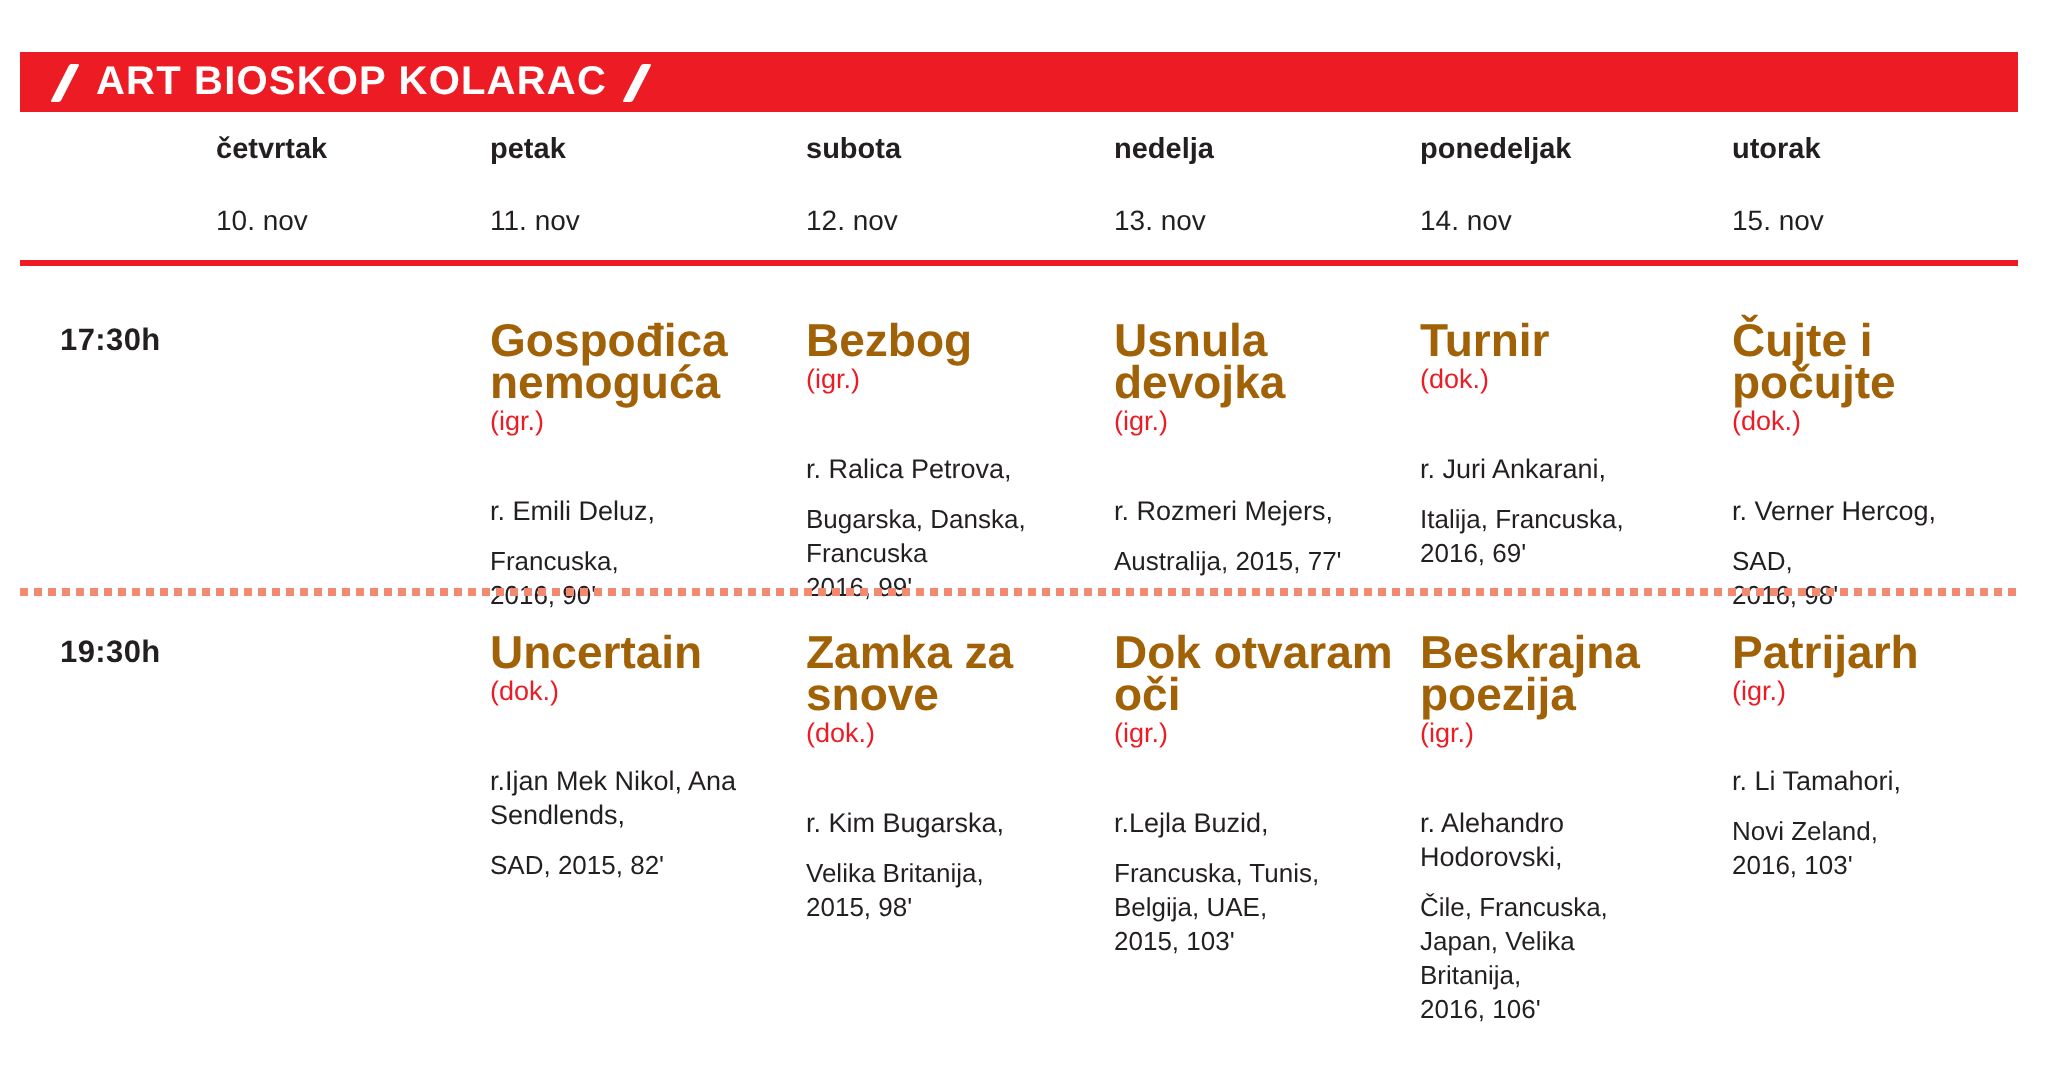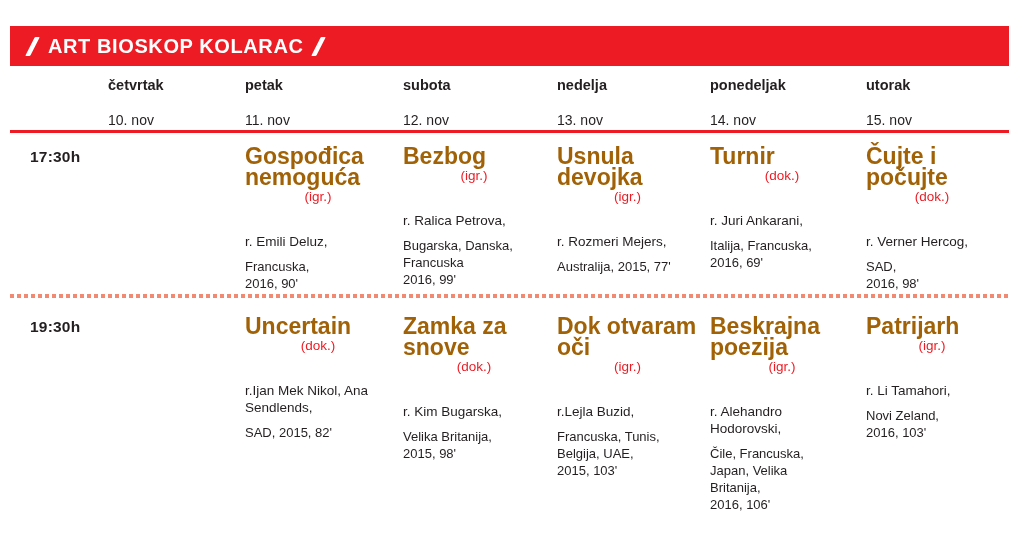--- a/index.html
+++ b/index.html
@@ -8,21 +8,21 @@
     position: relative;
     font-family: "Liberation Sans", sans-serif;
     color: #231f20;
     overflow: hidden;
   }
 
   
   .header-bar {
     position: absolute;
     left: 10px; top: 26px;
-    width: 999px; height: 40px;
+    width: 999px; height: 30px;
     background: #ed1c24;
     display: flex;
     align-items: center;
     padding-left: 20px;
   }
   .slash {
     display: inline-block;
     width: 5px; height: 19px;
     background: #ffffff;
     transform: skewX(-27deg);
@@ -40,61 +40,60 @@
   
   .grid {
     position: absolute;
     left: 30px;
     width: 980px;
     display: grid;
     grid-template-columns: 78px 137px 158px 154px 153px 156px 144px;
   }
 
   
-  .days-row { top: 78px; }
+  .days-row { top: 68px; }
   .day-name { font-size: 14.5px; font-weight: bold; line-height: 15px; }
   .day-date { font-size: 14px; line-height: 14px; margin-top: 20px; }
 
   
   .divider-solid {
     position: absolute;
     left: 10px; top: 130px;
     width: 999px; height: 3px;
     background: #ed1c24;
   }
   .divider-dotted {
     position: absolute;
     left: 10px; top: 294px;
     width: 999px; height: 4px;
     background-image: repeating-linear-gradient(to right, #f28a71 0 4px, transparent 4px 7px);
   }
 
   
-  .row-1730 { top: 146px; }
+  .row-1730 { top: 160px; }
   .row-1930 { top: 316px; }
   .cell { padding-right: 12px; }
   .time-label {
     font-size: 15.5px;
     font-weight: bold;
     margin-top: 2px;
     letter-spacing: 0.2px;
   }
   .movie-title {
     color: #a16207;
     font-size: 23px;
     font-weight: bold;
     line-height: 21px;
     white-space: pre-line;
   }
   .movie-genre {
     color: #ed1c24;
     font-size: 13.5px;
     line-height: 16px;
     margin-top: 1px;
-    text-align: center;
   }
   .movie-director {
     font-size: 13.5px;
     line-height: 17px;
     margin-top: 28px;
     white-space: pre-line;
   }
   .movie-details {
     font-size: 13px;
     line-height: 17px;

